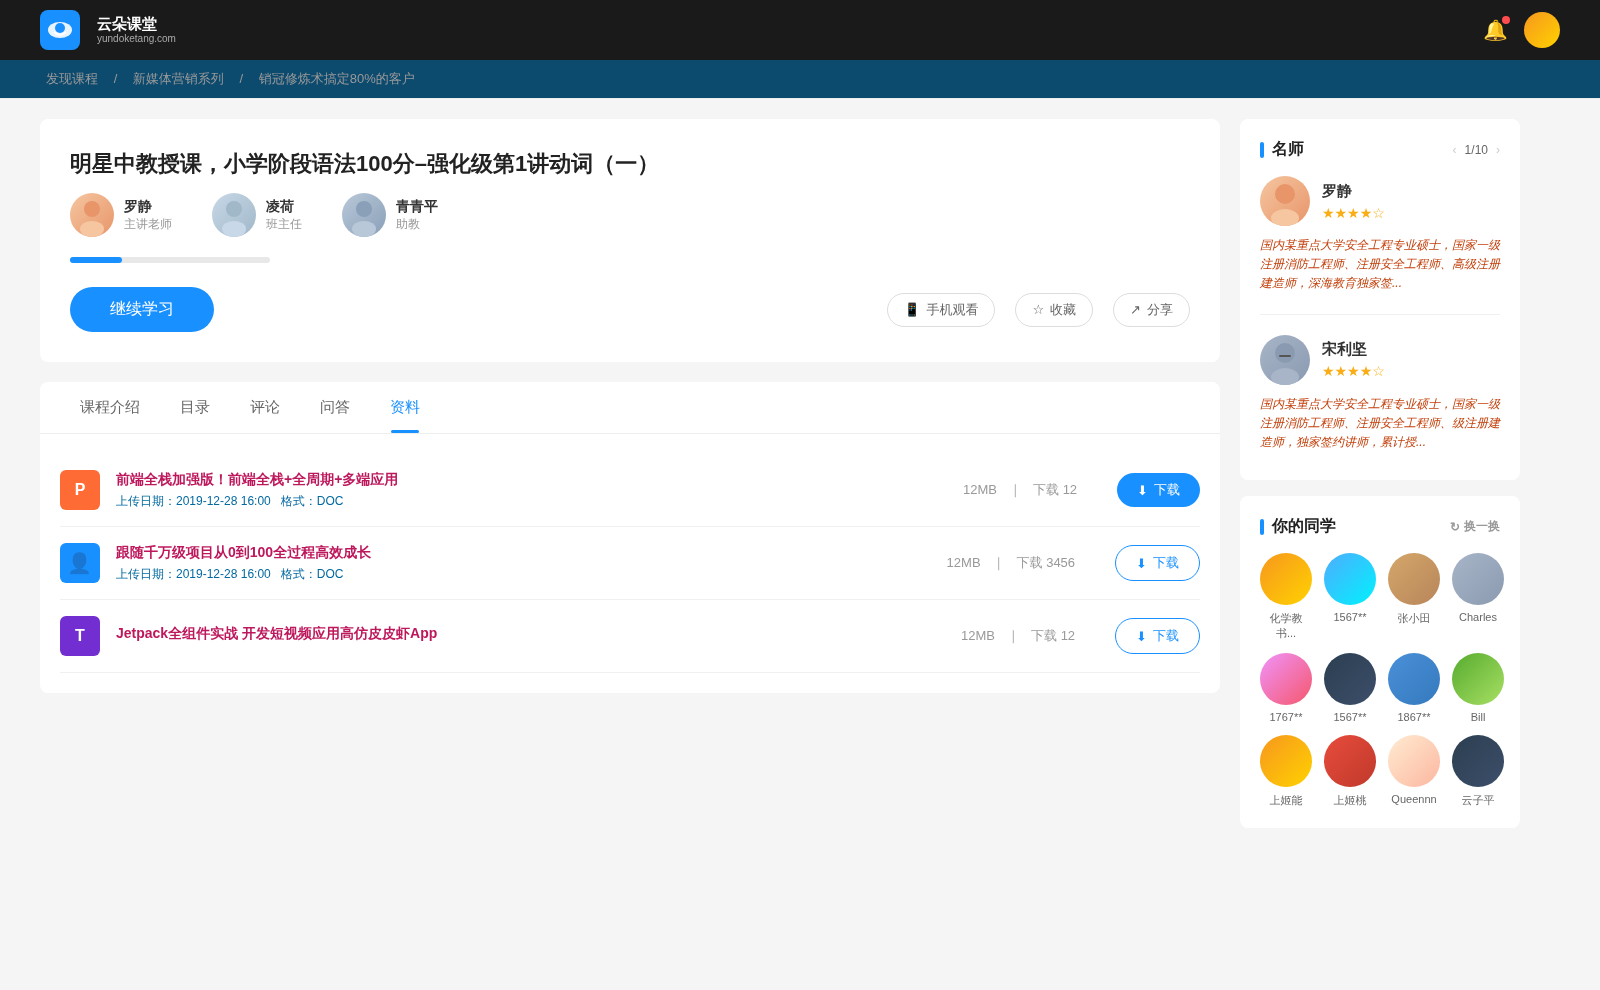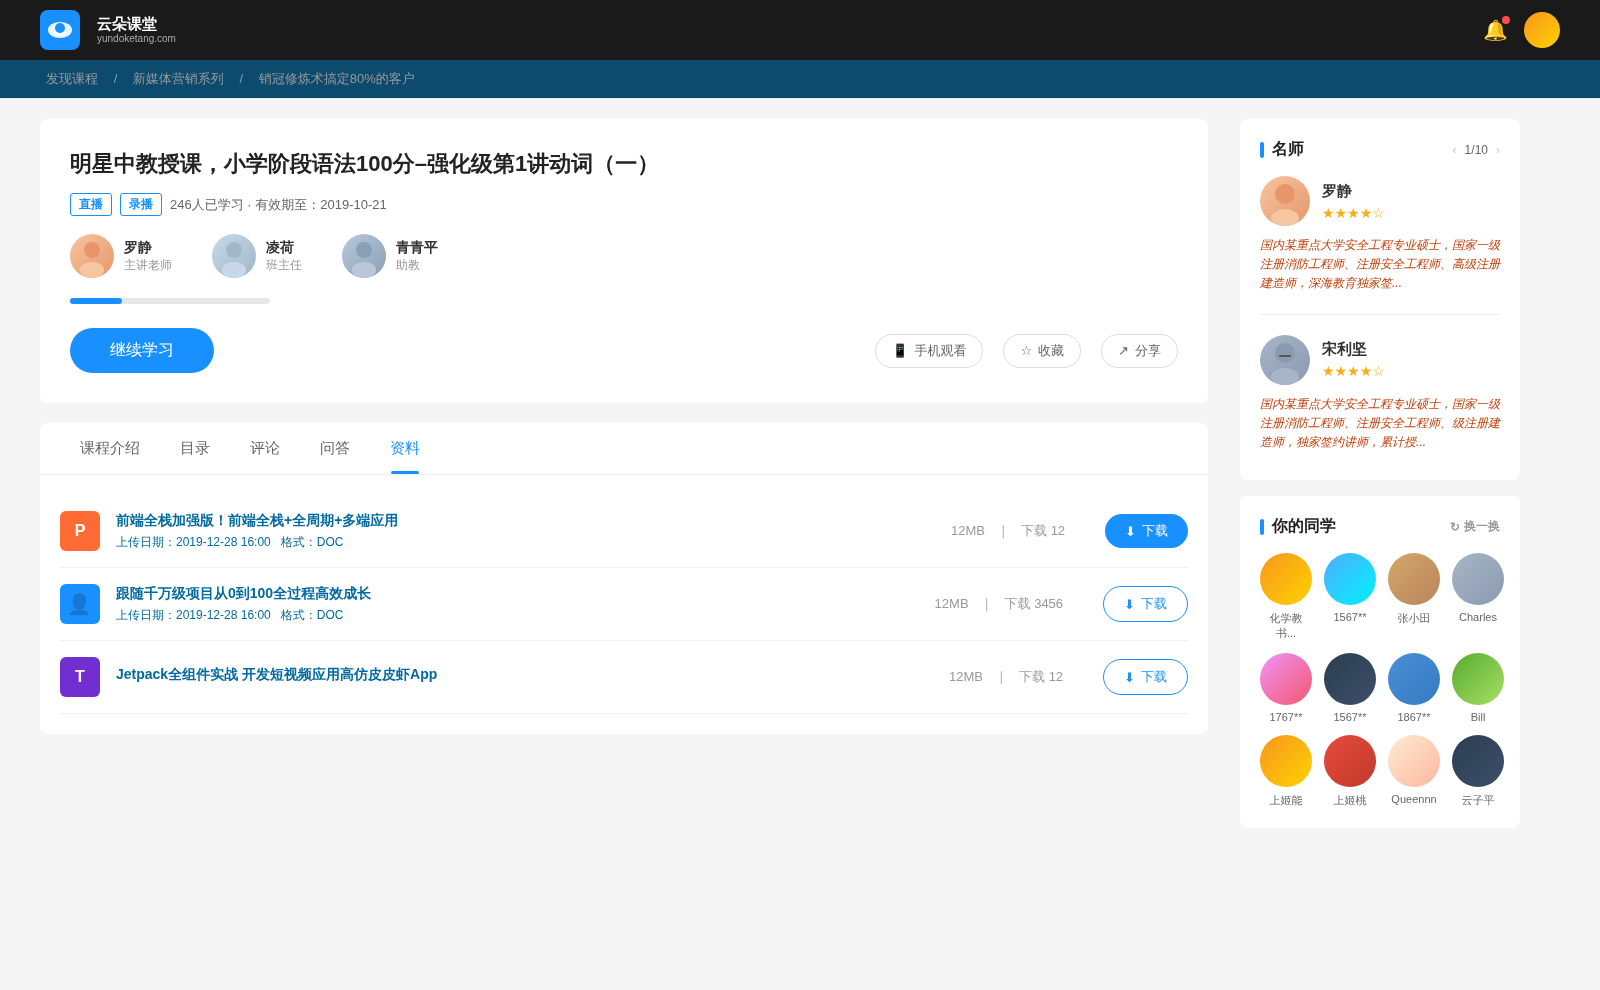--- a/index.html
+++ b/index.html
@@ -17,21 +17,21 @@
     .nav-bell { color: #ccc; font-size: 20px; position: relative; cursor: pointer; }
     .nav-bell-dot { position: absolute; top: -2px; right: -2px; width: 8px; height: 8px; background: #ff4d4f; border-radius: 50%; }
     .nav-avatar { width: 36px; height: 36px; border-radius: 50%; background: #888; overflow: hidden; cursor: pointer; }
     .nav-avatar-img { width: 100%; height: 100%; background: linear-gradient(135deg, #d4956a, #c47a4a); }
 
     
     .breadcrumb { background: #0c4a6e; padding: 10px 40px; font-size: 13px; color: #999; border-bottom: 1px solid #eee; }
     .breadcrumb span { color: #999; margin: 0 6px; }
 
     
-    .main { display: flex; gap: 32px; padding: 20px 40px; max-width: 1560px; }
+    .main { display: flex; gap: 20px; padding: 20px 40px; max-width: 1560px; }
 
     
     .content-left { flex: 1; }
 
     
     .course-card { background: white; border-radius: 8px; padding: 30px; margin-bottom: 20px; }
     .course-title { font-size: 22px; font-weight: bold; color: #222; margin-bottom: 14px; }
     .course-badges { display: flex; align-items: center; gap: 8px; margin-bottom: 18px; }
     .badge { padding: 2px 8px; border-radius: 3px; font-size: 12px; font-weight: bold; }
     .badge-live { border: 1px solid #1890ff; color: #1890ff; }
@@ -65,21 +65,21 @@
     .tab-item.active::after { content: ''; position: absolute; bottom: 0; left: 50%; transform: translateX(-50%); width: 28px; height: 3px; background: #1890ff; border-radius: 2px; }
     .tab-content { padding: 20px; }
 
     
     .resource-item { display: flex; align-items: center; padding: 16px 0; border-bottom: 1px solid #f0f0f0; gap: 16px; }
     .resource-icon { width: 40px; height: 40px; border-radius: 6px; display: flex; align-items: center; justify-content: center; color: white; font-weight: bold; font-size: 16px; flex-shrink: 0; }
     .resource-icon-p { background: #ff6b35; }
     .resource-icon-user { background: #1890ff; }
     .resource-icon-t { background: #722ed1; }
     .resource-info { flex: 1; }
-    .resource-name { font-size: 14px; font-weight: bold; color: #0369a1; margin-bottom: 4px; }
+    .resource-name { font-size: 14px; font-weight: bold; color: #be185d; margin-bottom: 4px; }
     .resource-meta { font-size: 12px; color: #0369a1; }
     .resource-stats { color: #999; font-size: 13px; white-space: nowrap; margin: 0 20px; }
     .resource-stats span { margin: 0 4px; }
     .btn-download { border: 1px solid #1890ff; color: #1890ff; background: white; border-radius: 20px; padding: 8px 20px; cursor: pointer; font-size: 13px; display: flex; align-items: center; gap: 6px; }
     .btn-download-filled { background: #1890ff; color: white; border: none; border-radius: 20px; padding: 8px 20px; cursor: pointer; font-size: 13px; display: flex; align-items: center; gap: 6px; }
 
     
     .sidebar-right { width: 280px; flex-shrink: 0; }
     .sidebar-card { background: white; border-radius: 8px; padding: 20px; margin-bottom: 16px; }
     .sidebar-title { font-size: 16px; font-weight: bold; color: #222; margin-bottom: 16px; display: flex; align-items: center; gap: 8px; }
@@ -154,25 +154,20 @@
   <span>销冠修炼术搞定80%的客户</span>
 </div>
 
 <div class="main">
 
   <div class="content-left">
 
     <div class="course-card">
       <div class="course-title">明星中教授课，小学阶段语法100分–强化级第1讲动词（一）</div>
 
-      <div class="course-badges">
-        <span class="badge badge-live">直播</span>
-        <span class="badge badge-record">录播</span>
-        <span class="course-meta">246人已学习 · 有效期至：2019-10-21</span>
-      </div>
 
       <div class="teachers">
         <div class="teacher">
           <div class="teacher-avatar">
             <div class="ta1" style="width:100%;height:100%;display:flex;align-items:center;justify-content:center;">
               <svg width="44" height="44" viewBox="0 0 44 44">
                   <circle cx="22" cy="16" r="8" fill="#e8956a"></circle>
                   <ellipse cx="22" cy="36" rx="12" ry="8" fill="#f5c6a0"></ellipse>
                 </svg>
             </div>

